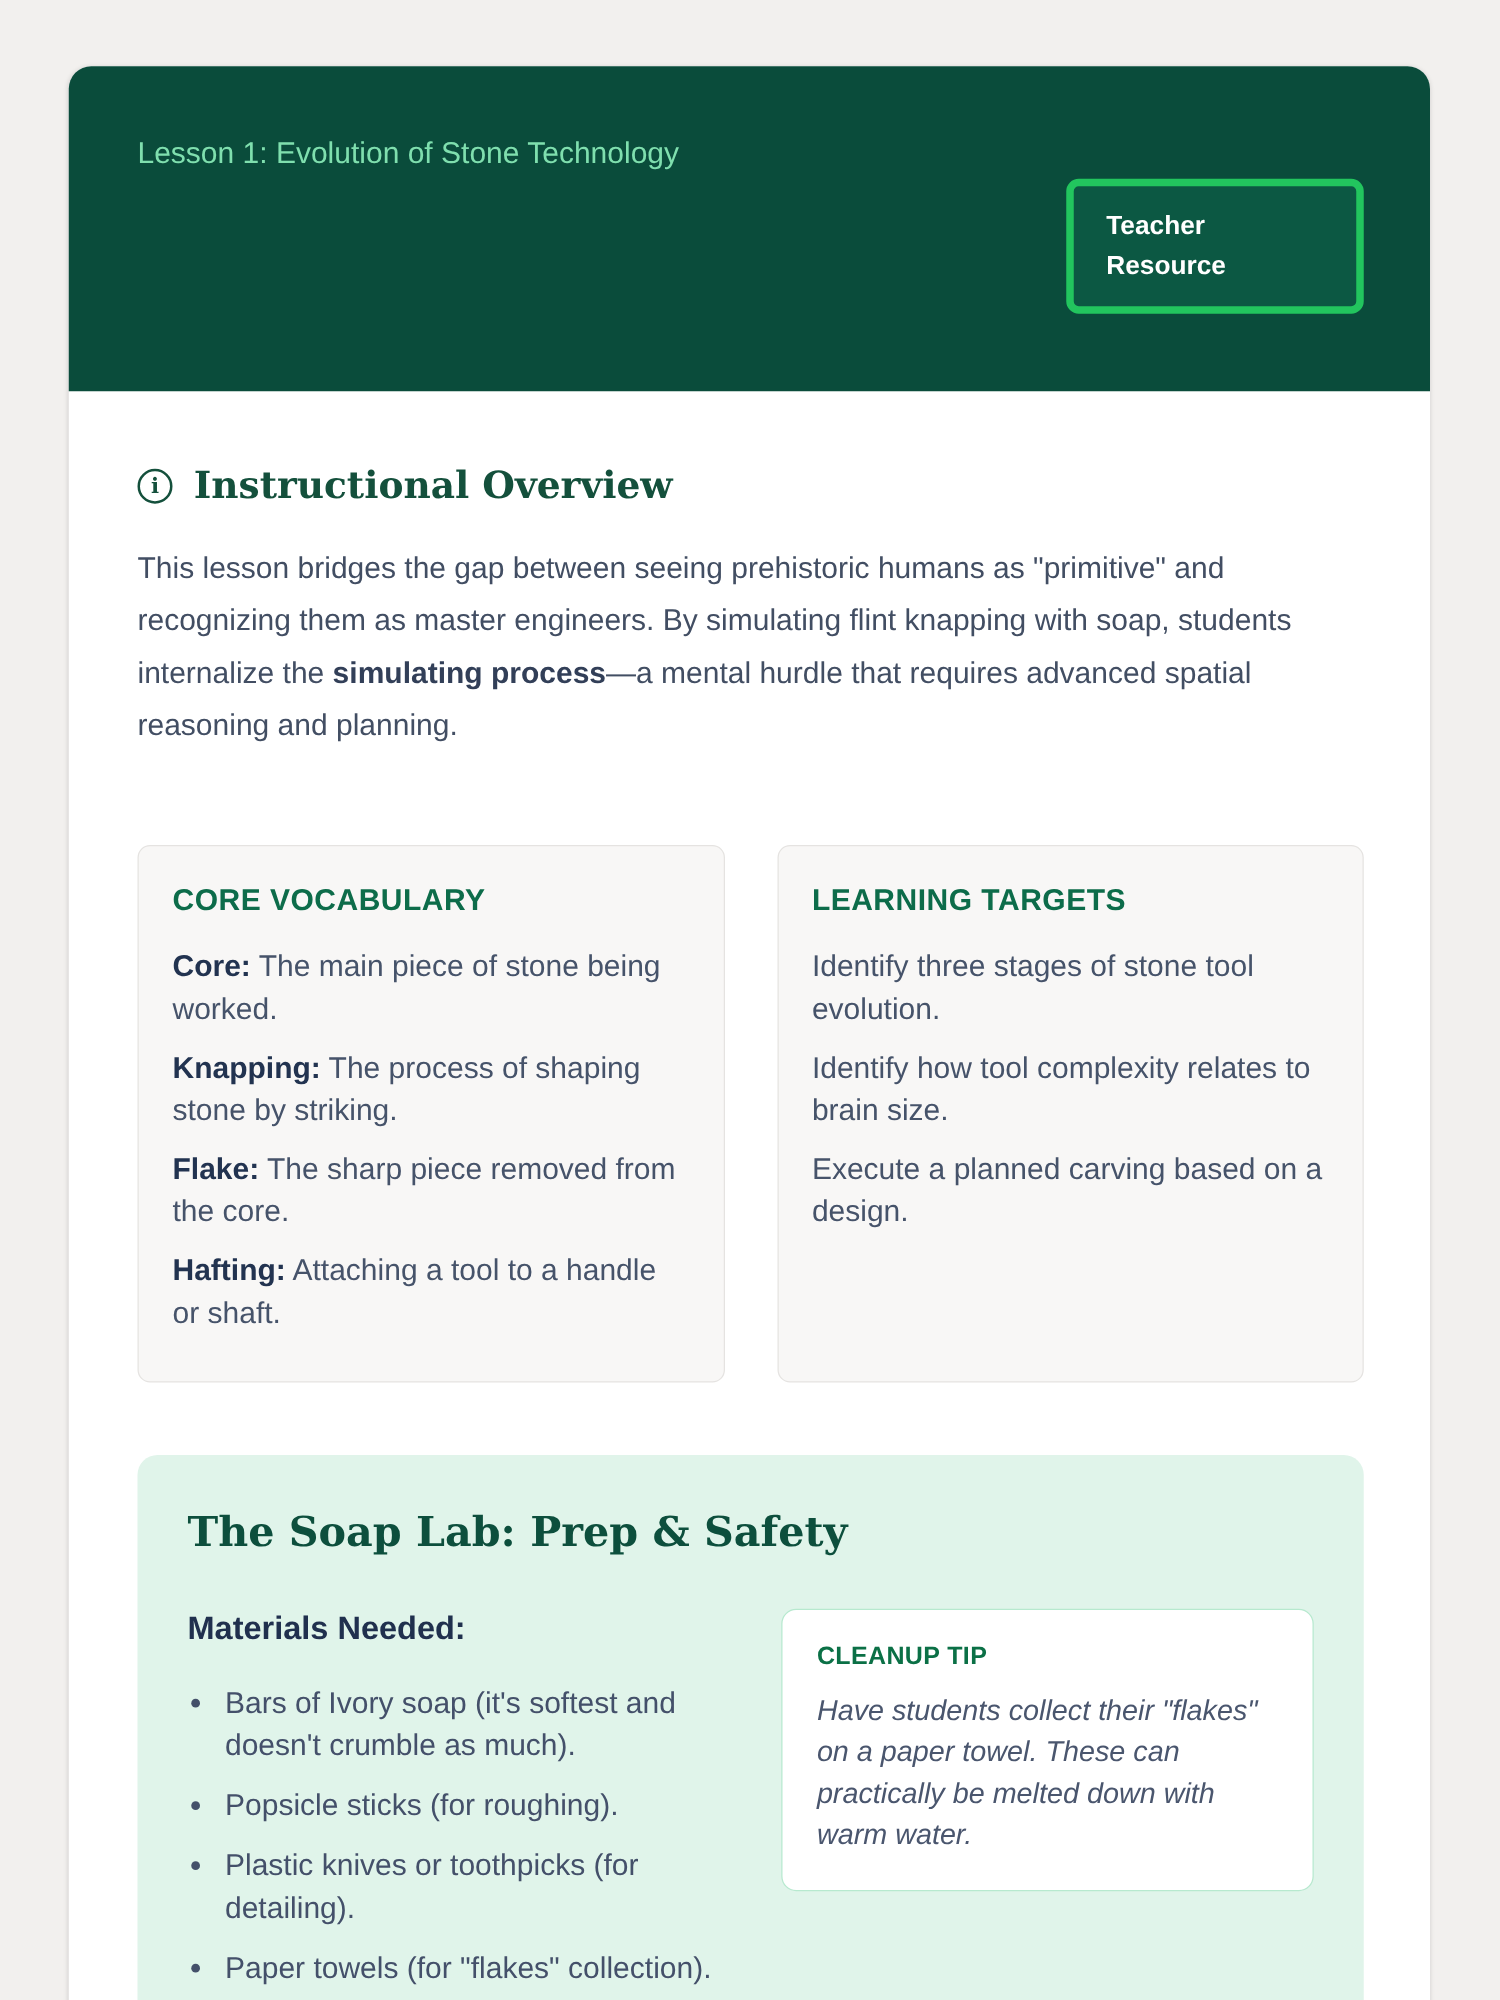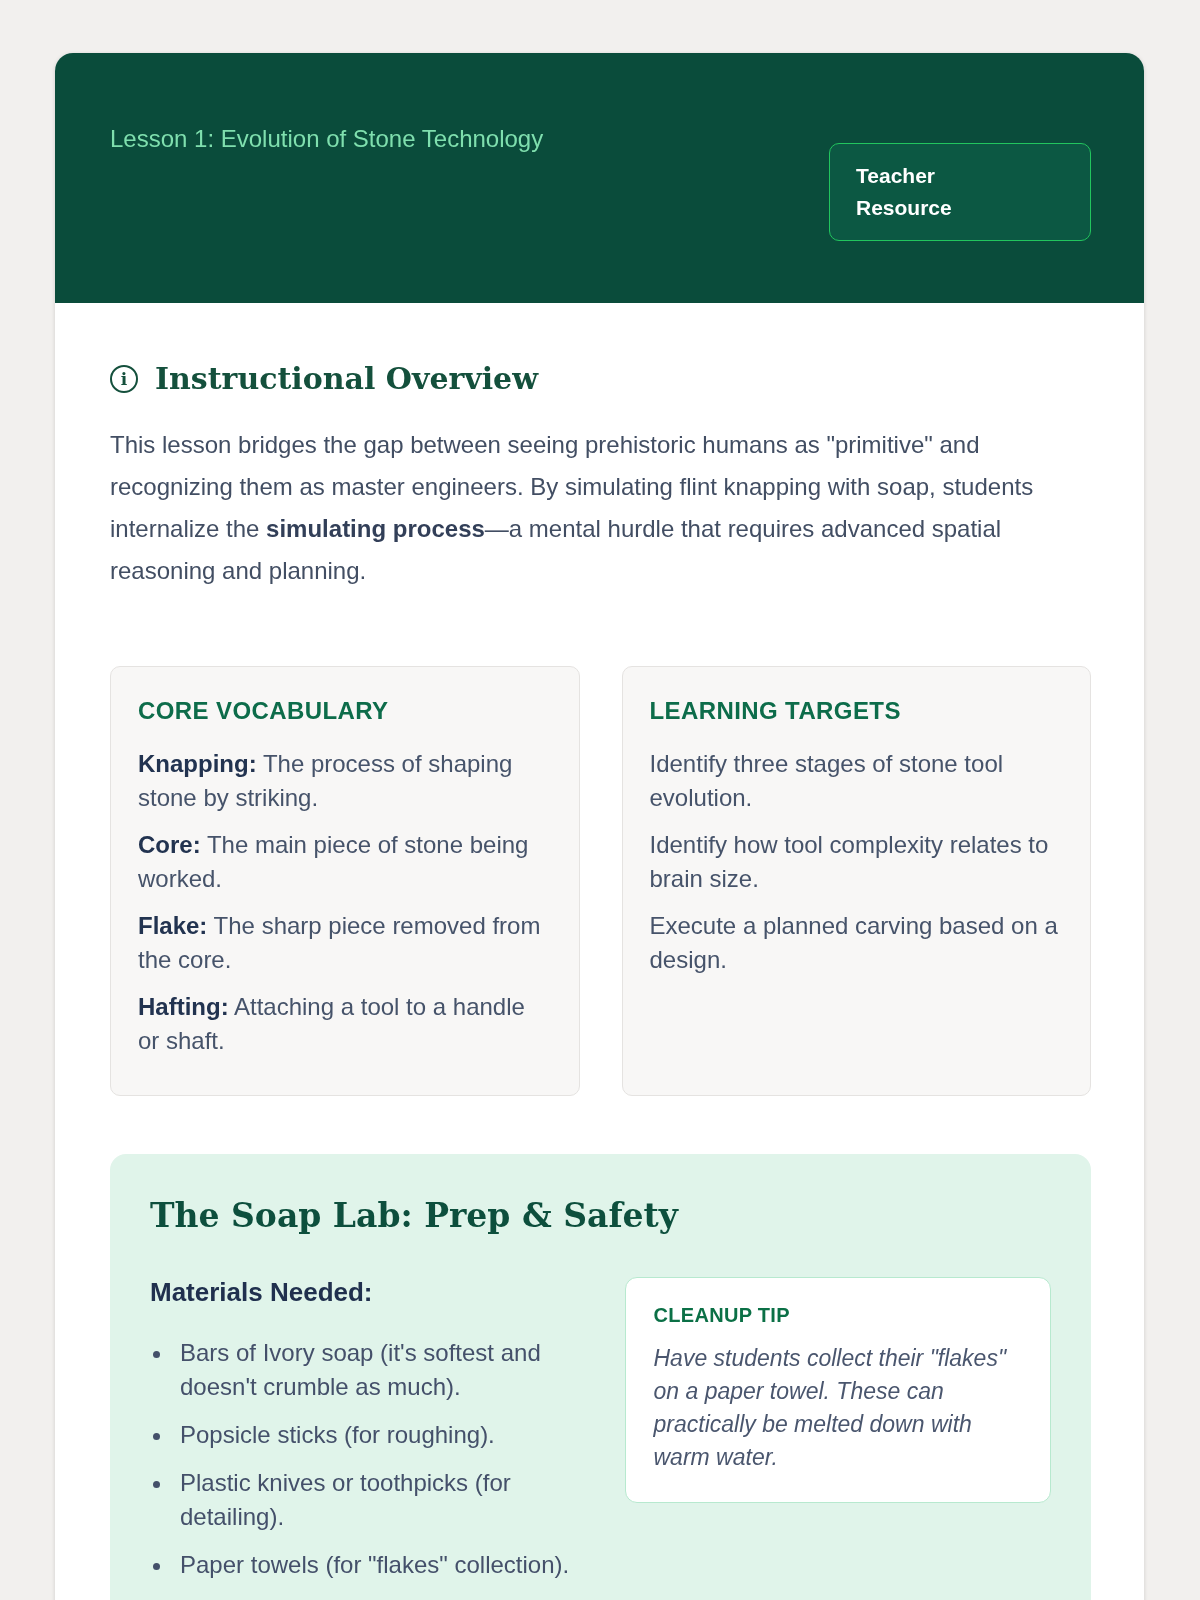--- a/index.html
+++ b/index.html
@@ -29,32 +29,31 @@
   .hero-text { width: 690px; }
   .hero-title {
     font-family: "DejaVu Serif", serif;
     font-weight: 700;
     font-size: 44px;
     line-height: 57px;
     color: #ffffff;
     letter-spacing: 0.5px;
   }
   .hero-subtitle {
-    margin-top: 16px;
     font-size: 24px;
     font-weight: 500;
     color: #7fdfae;
   }
   .badge {
     margin-left: auto;
     margin-top: 34px;
-    width: 262px;
+    width: 238px;
     min-height: 95px;
     background: #0c5843;
-    border: 1px solid #22c55e;
+    border: 6px solid #22c55e;
     border-radius: 10px;
     padding: 16px 26px;
     display: flex;
     align-items: center;
   }
   .badge span {
     display: block;
     width: 120px;
     font-size: 21px;
     font-weight: 700;
@@ -200,22 +199,22 @@
     <div class="section-head">
       <span class="info-icon">i</span>
       <h2>Instructional Overview</h2>
     </div>
 
     <p class="lede"><span>This lesson bridges the gap between seeing prehistoric humans as "primitive" and recognizing them as master engineers. By simulating flint knapping with soap, students internalize the </span><b>simulating process</b><span>—a mental hurdle that requires advanced spatial reasoning and planning.</span></p>
 
     <div class="cols">
       <div class="infobox">
         <h3>CORE VOCABULARY</h3>
+        <p><b>Core:</b><span> The main piece of stone being worked.</span></p>
         <p><b>Knapping:</b><span> The process of shaping stone by striking.</span></p>
-        <p><b>Core:</b><span> The main piece of stone being worked.</span></p>
         <p><b>Flake:</b><span> The sharp piece removed from the core.</span></p>
         <p><b>Hafting:</b><span> Attaching a tool to a handle or shaft.</span></p>
       </div>
 
       <div class="infobox">
         <h3>LEARNING TARGETS</h3>
         <p>Identify three stages of stone tool evolution.</p>
         <p>Identify how tool complexity relates to brain size.</p>
         <p>Execute a planned carving based on a design.</p>
       </div>

